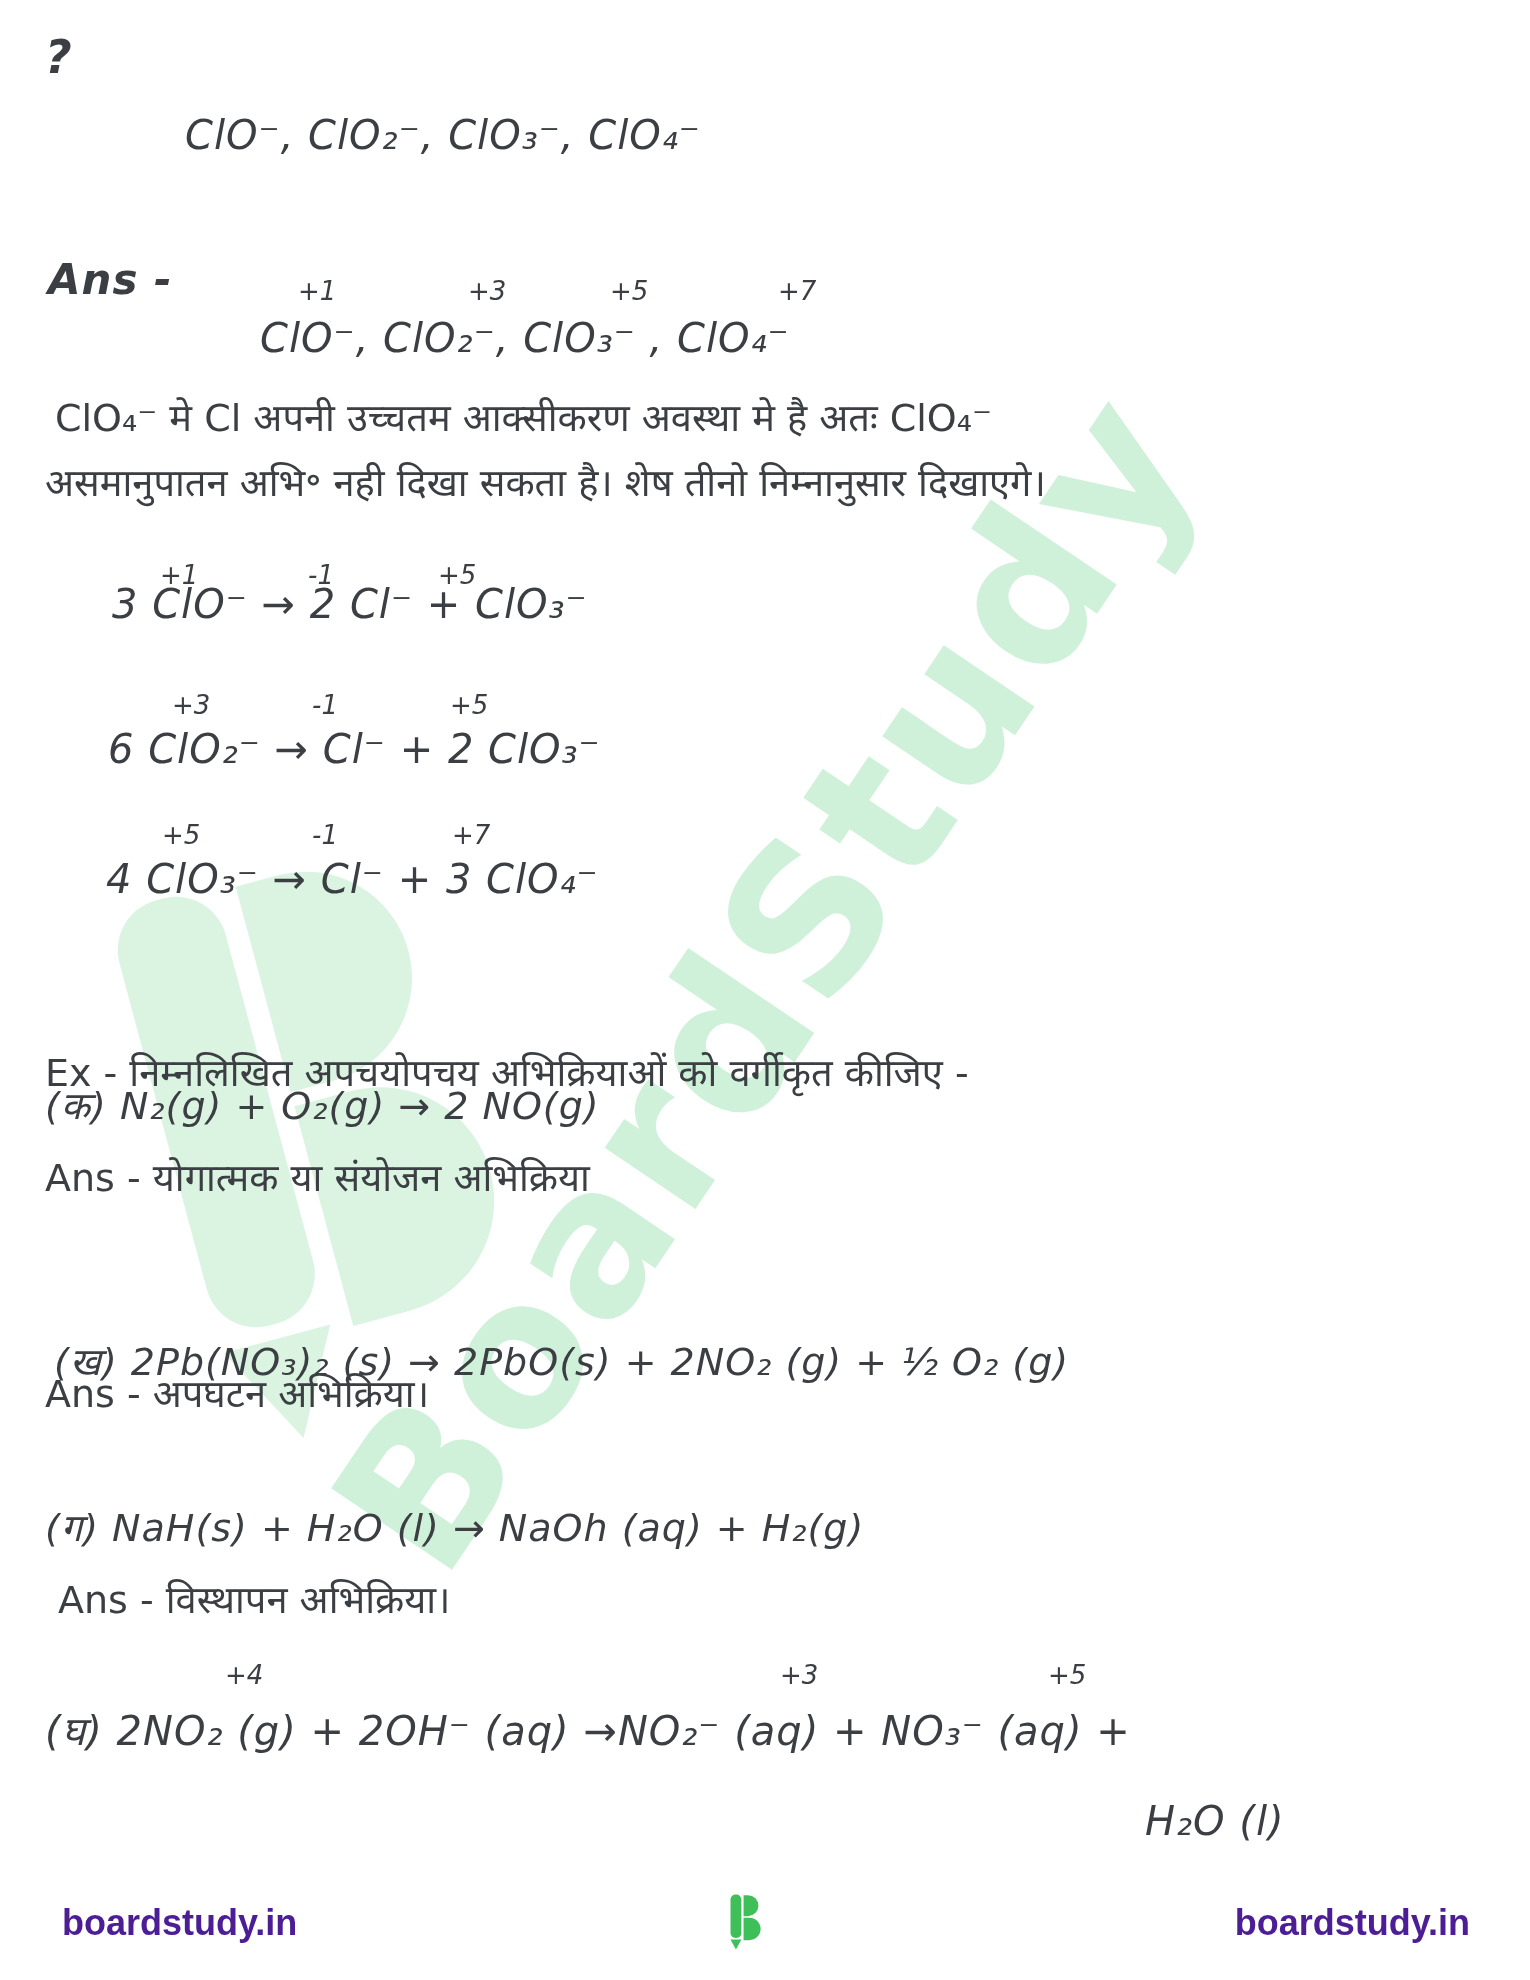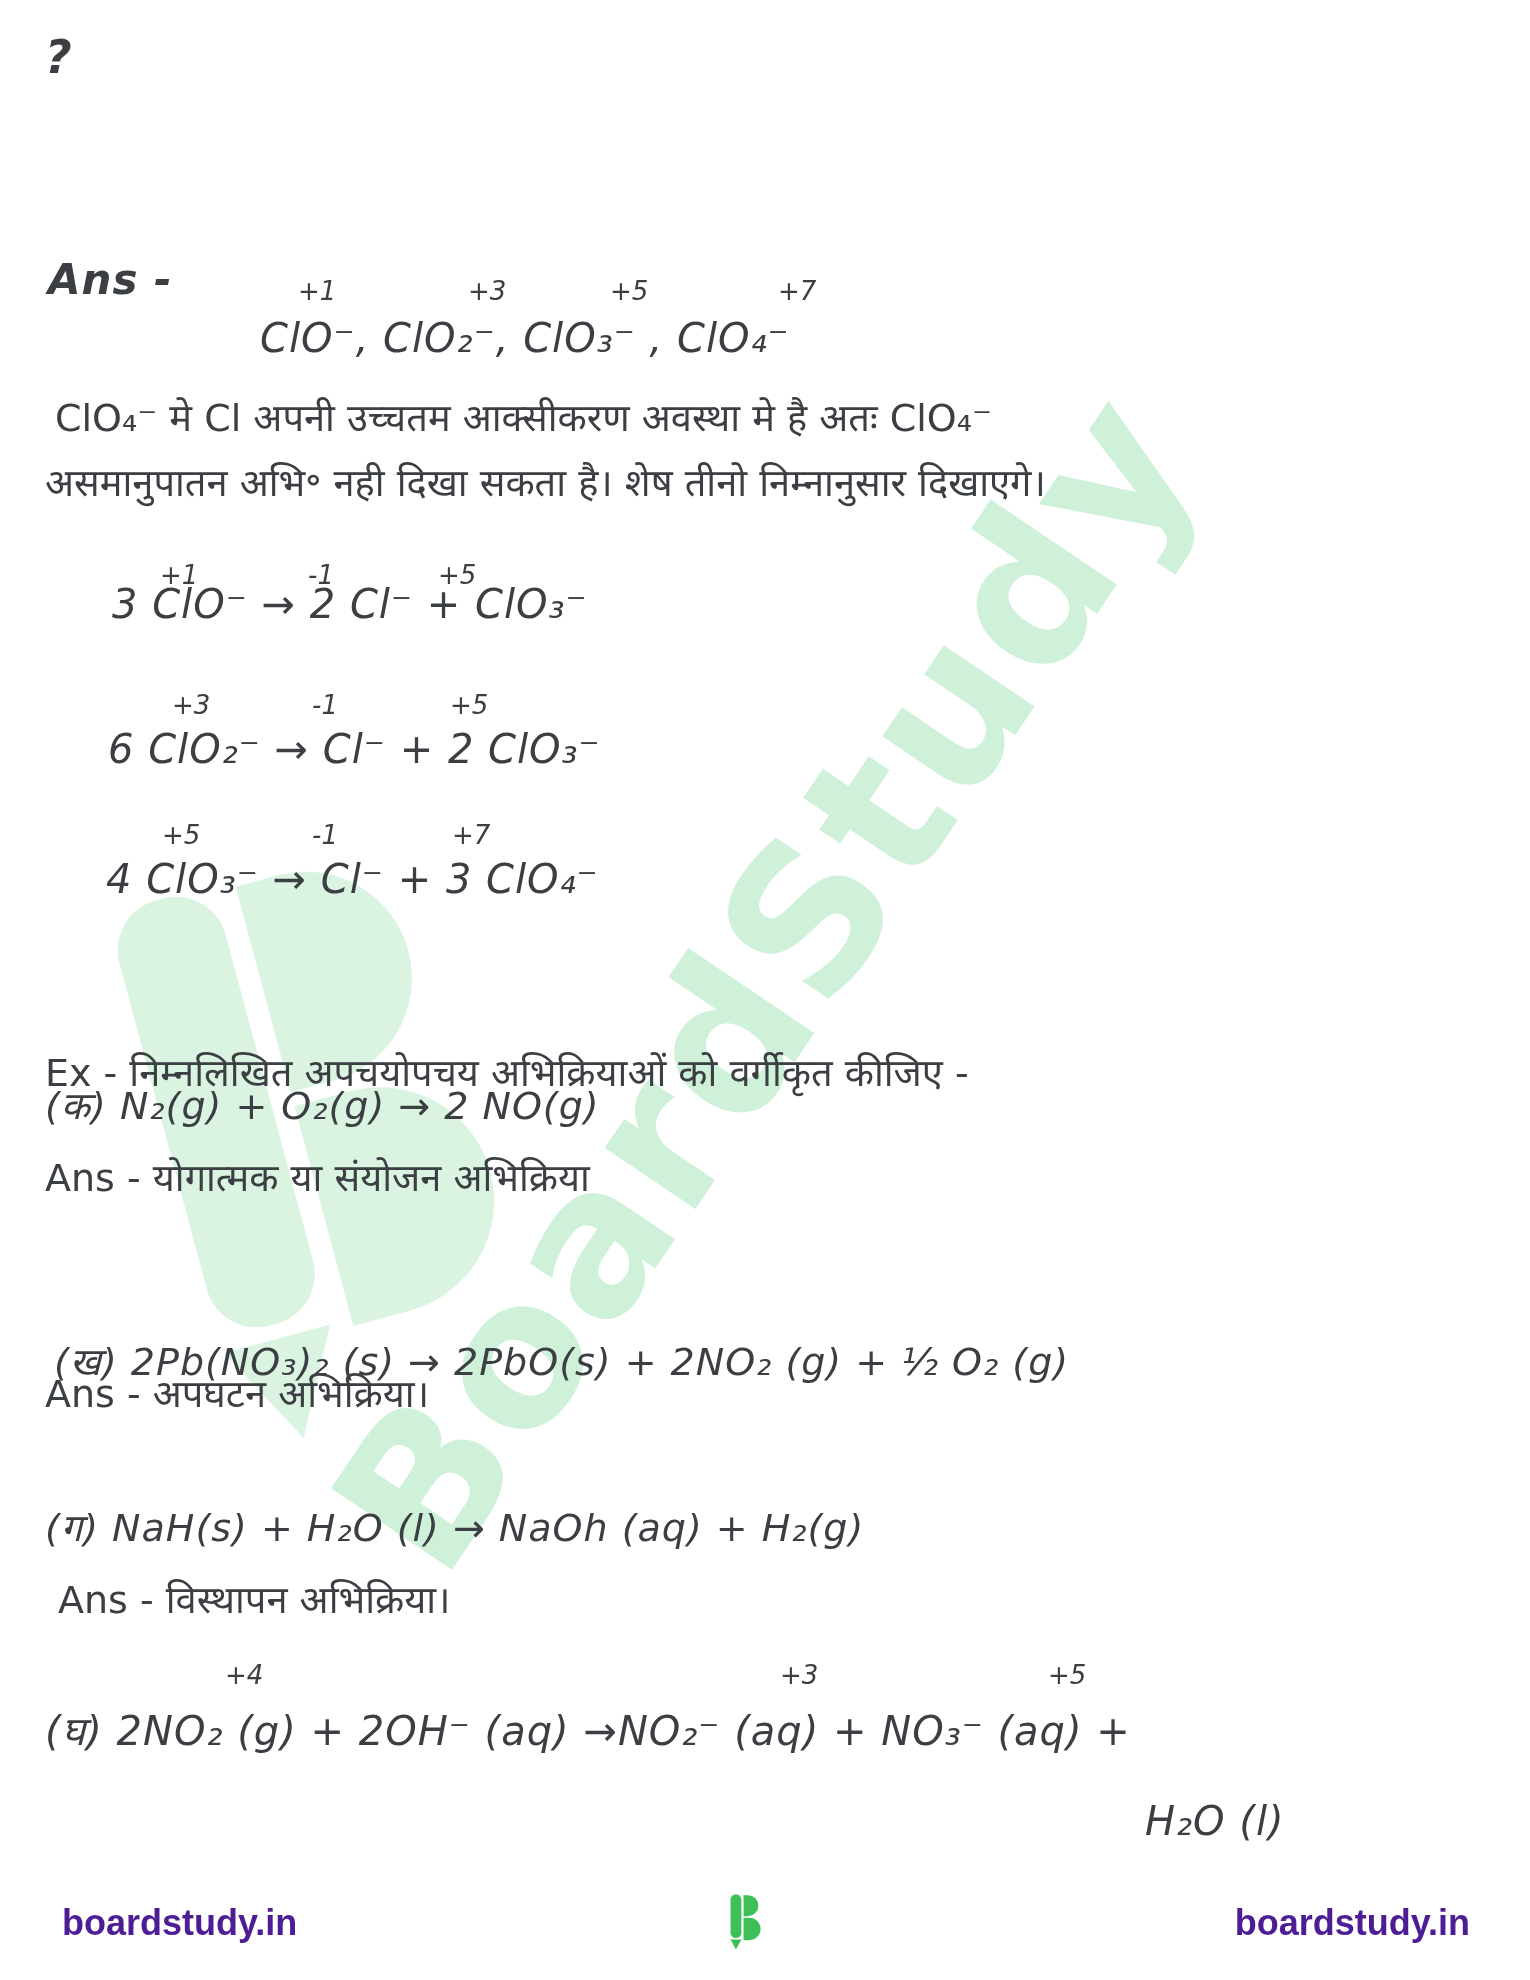--- a/index.html
+++ b/index.html
@@ -65,20 +65,21 @@
   <svg class="wm-logo" viewBox="0 0 60 80" aria-hidden="true">
     <g fill="#86db9f">
       <rect x="10" y="2" width="15" height="60" rx="7"></rect>
       <polygon points="10,64 25,64 17.5,78"></polygon>
       <path d="M28 3 h6 a14.5 14.5 0 0 1 0 29 h-6 z"></path>
       <path d="M28 34 h8 a15.5 15.5 0 0 1 0 31 h-8 z"></path>
     </g>
   </svg>
 
   <div class="abs ink hand" style="left:45px;top:30px;font-size:46px;font-weight:bold;">?</div>
+  <div class="abs ink hand eq" style="left:185px;top:112px;">ClO⁻, ClO₂⁻, ClO₃⁻, ClO₄⁻</div>
 
   <div class="abs ink hand" style="left:48px;top:255px;font-size:42px;font-weight:bold;">Ans -</div>
 
   <div>
     <span class="abs ink ox" style="left:298px;top:276px;">+1</span>
     <span class="abs ink ox" style="left:468px;top:276px;">+3</span>
     <span class="abs ink ox" style="left:610px;top:276px;">+5</span>
     <span class="abs ink ox" style="left:778px;top:276px;">+7</span>
   </div>
 

